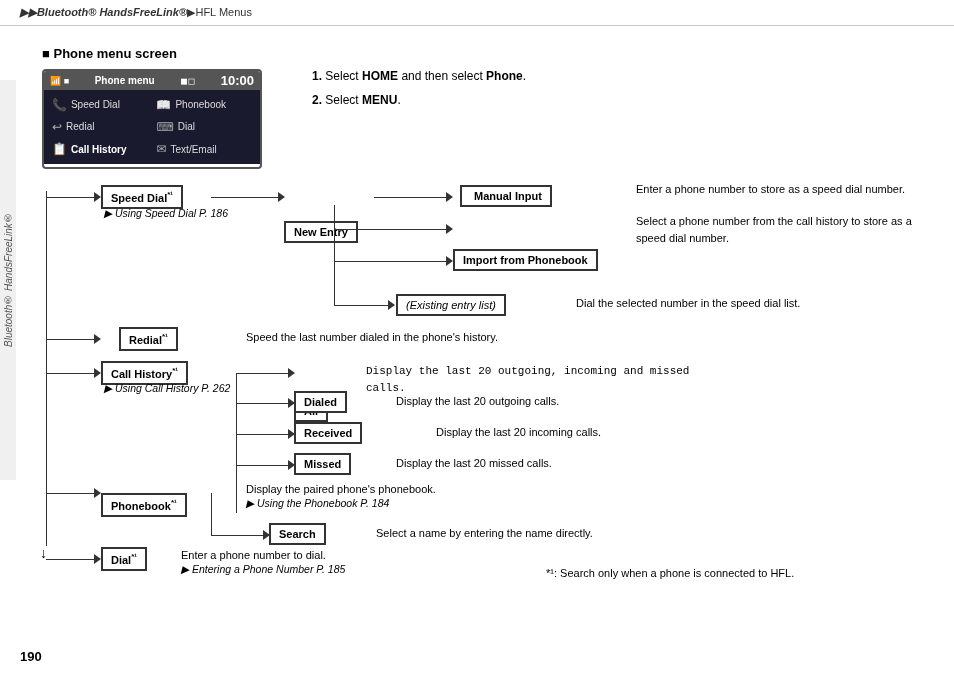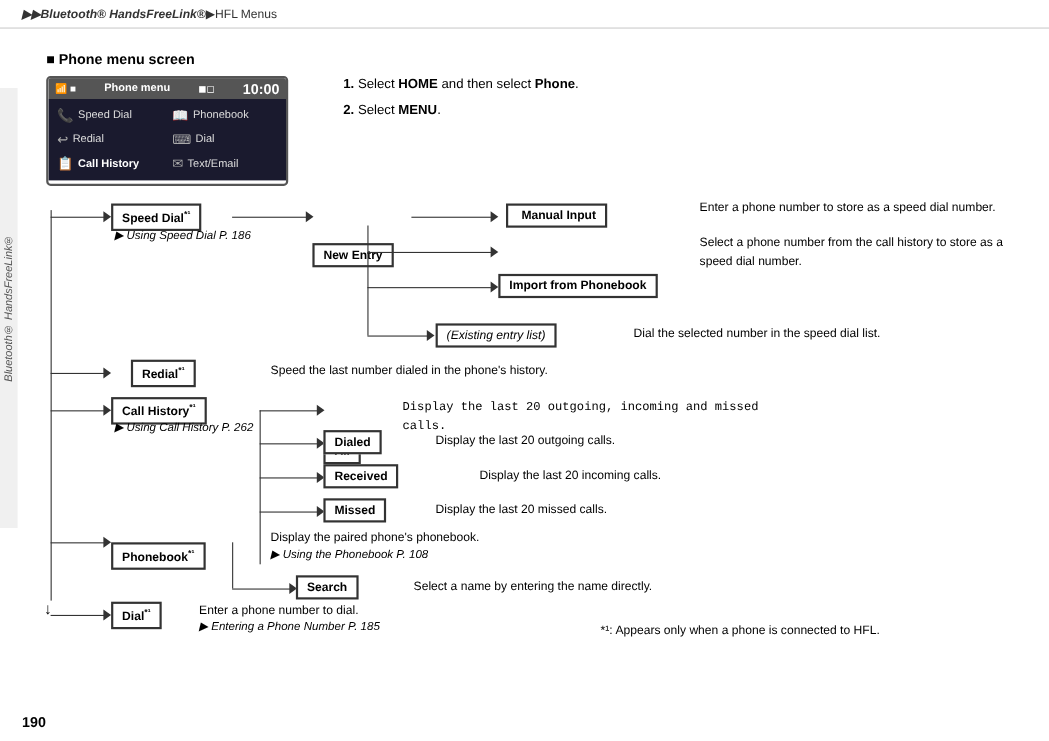--- a/index.html
+++ b/index.html
@@ -297,36 +297,36 @@
   <div style="position:absolute; left:272px; top:283px; border:5px solid transparent; border-left:7px solid #333;"></div>
   <div class="box" style="left:278px; top:276px;">Missed</div>
   <div class="desc" style="left:380px; top:278px; max-width:350px;">Display the last 20 missed calls.</div>
 
   <div class="hline" style="left:30px; top:316px; width:50px;"></div>
   <div style="position:absolute; left:78px; top:311px; border:5px solid transparent; border-left:7px solid #333;"></div>
   <div class="box" style="left:85px; top:304px;margin-top:12px;">Phonebook<sup>*¹</sup></div>
 
   <div style="position:absolute; left:230px; top:306px; font-size:11px;">Display the paired phone's phonebook.</div>
 
-  <div style="position:absolute; left:230px; top:320px; font-size:10.5px; font-style:italic;">▶ Using the Phonebook P. 108</div>
+  <div style="position:absolute; left:230px; top:320px; font-size:10.5px; font-style:italic;">▶ Using the Phonebook P. 184</div>
 
   <div class="vline" style="left:195px; top:316px; height:42px;"></div>
 
   <div class="hline" style="left:195px; top:358px; width:55px;"></div>
   <div style="position:absolute; left:247px; top:353px; border:5px solid transparent; border-left:7px solid #333;"></div>
   <div class="box" style="left:253px; top:346px;">Search</div>
   <div class="desc" style="left:360px; top:348px; max-width:320px;">Select a name by entering the name directly.</div>
 
   <div class="hline" style="left:30px; top:382px; width:50px;"></div>
   <div style="position:absolute; left:78px; top:377px; border:5px solid transparent; border-left:7px solid #333;"></div>
   <div class="box" style="left:85px; top:370px;">Dial<sup>*¹</sup></div>
 
   <div style="position:absolute; left:165px; top:372px; font-size:11px;">Enter a phone number to dial.</div>
 
   <div style="position:absolute; left:165px; top:386px; font-size:10.5px; font-style:italic;">▶ Entering a Phone Number P. 185</div>
 
-  <div style="position:absolute; left:530px; top:390px; font-size:11px;">*¹: Appears only when a phone is connected to HFL.</div>
+  <div style="position:absolute; left:530px; top:390px; font-size:11px;">*¹: Search only when a phone is connected to HFL.</div>
 
 </div>
 
 <div class="page-number">
   <span>190</span>
 </div>
 
 </body></html>

